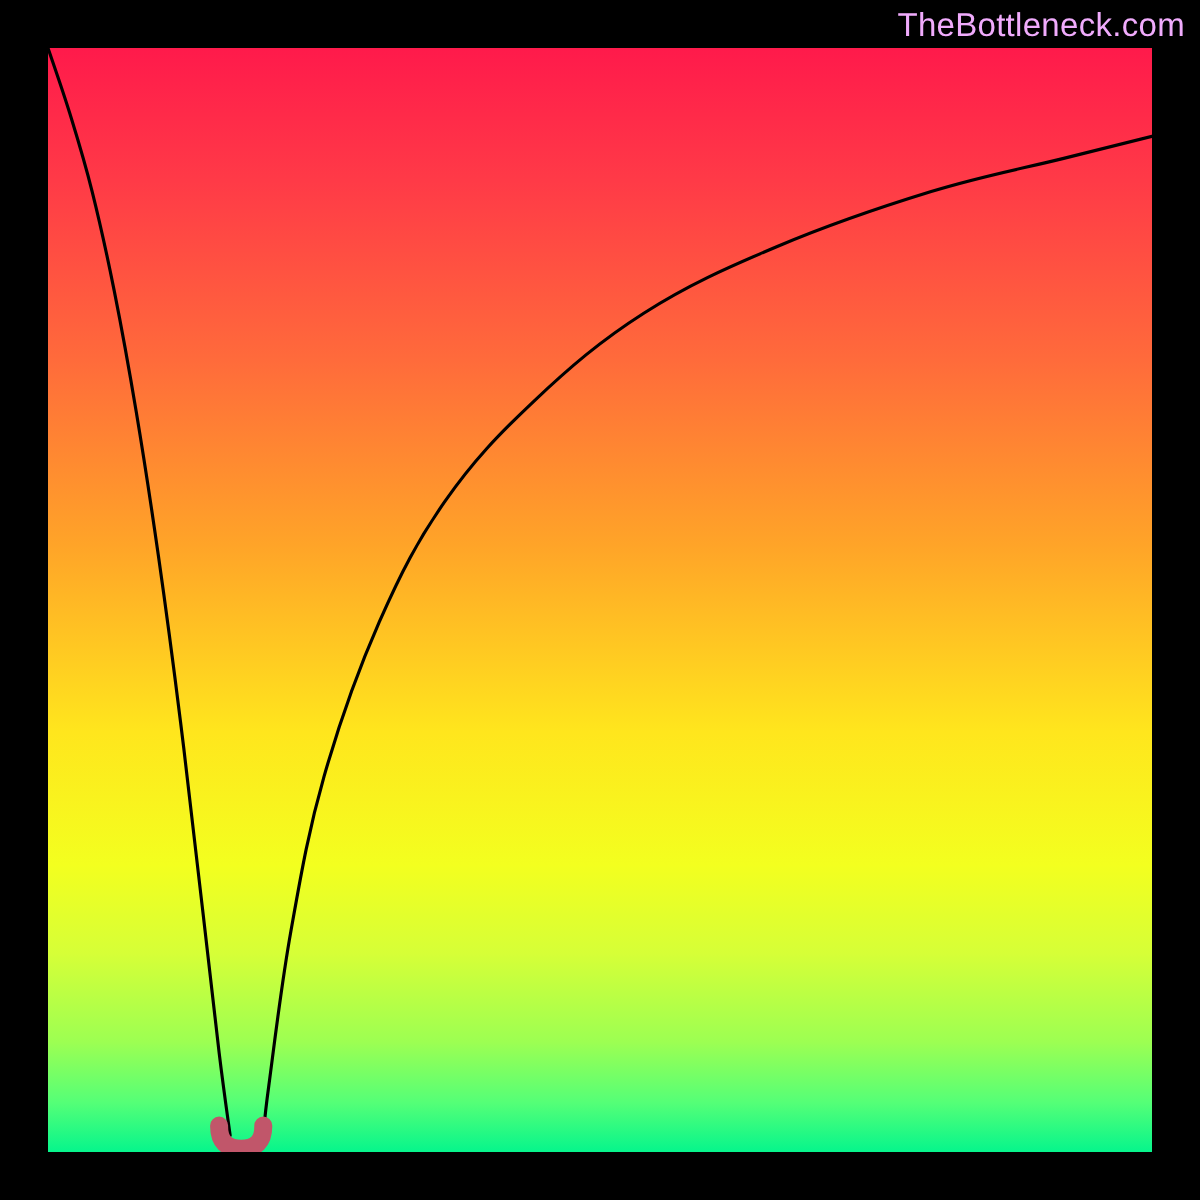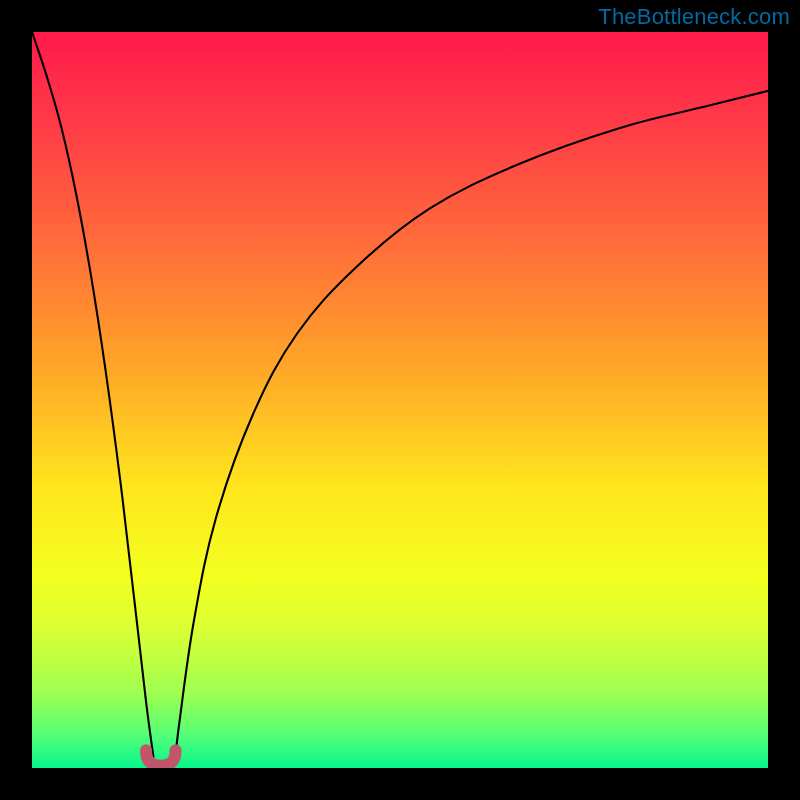--- a/index.html
+++ b/index.html
@@ -32,21 +32,21 @@
     left: 0;
     top: 0;
     width: 736px;
     height: 736px;
     display: block;
   }
   .watermark {
     position: absolute;
     top: 4px;
     right: 10px;
-    color: #0369a1;
+    color: #f0abfc;
     font-size: 22px;
     letter-spacing: 0.2px;
     font-weight: 500;
     user-select: none;
   }
 </style>
 </head>
 <body>
 
 <div class="frame">

